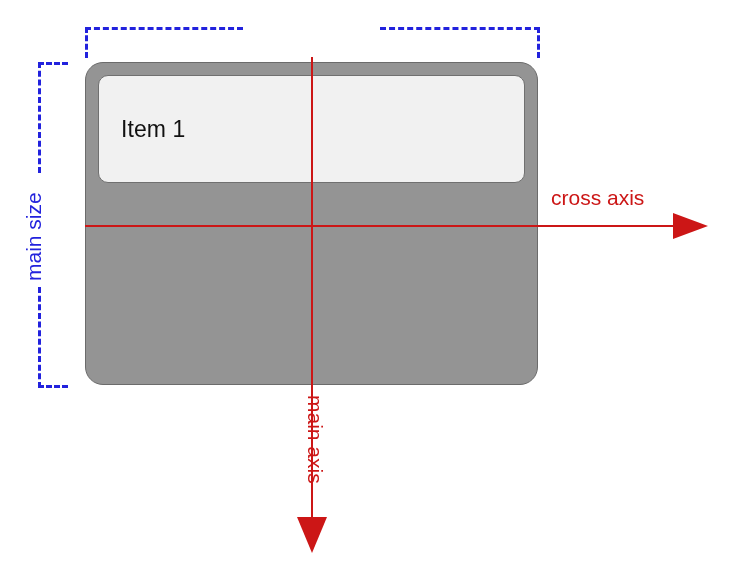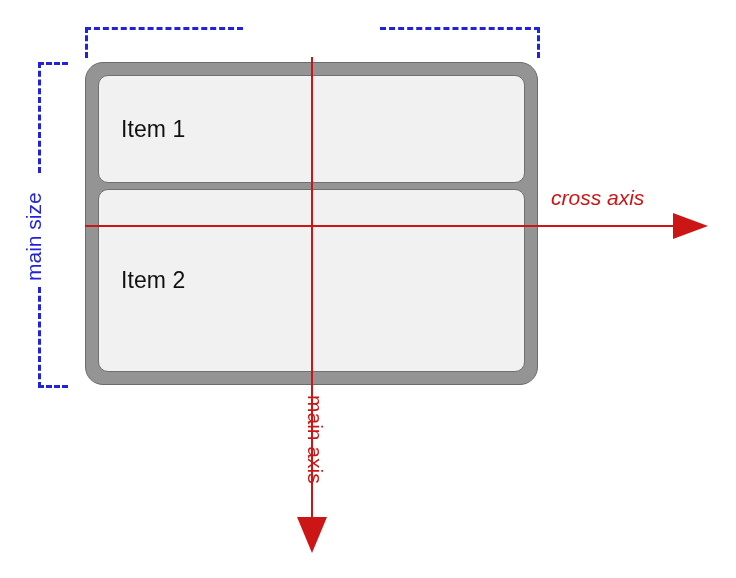--- a/index.html
+++ b/index.html
@@ -88,21 +88,20 @@
   }
   .axis-label {
     position: absolute;
     color: #cc1616;
     font-size: 21px;
     white-space: nowrap;
   }
   .cross-axis-label {
     left: 551px;
     top: 186px;
-    font-style: italic;
   }
   .main-axis-label {
     left: 327px;
     top: 395px;
     transform: rotate(90deg);
     transform-origin: left top;
   }
 
   
   .bracket {
@@ -171,23 +170,20 @@
   <div class="bracket cross-bracket-right"></div>
 
   <div class="bracket main-bracket-top"></div>
   <div class="bracket main-bracket-bottom"></div>
   <div class="size-label main-size-label">main size</div>
 
   <div class="flex-container">
     <div class="flex-item item-1">
       <span>Item 1</span>
     </div>
-    <div class="flex-item item-2">
-      <span>Item 2</span>
-    </div>
   </div>
 
   <div class="axis-line cross-axis-line"></div>
   <div class="arrow-right"></div>
   <div class="axis-label cross-axis-label">cross axis</div>
 
   <div class="axis-line main-axis-line"></div>
   <div class="arrow-down"></div>
   <div class="axis-label main-axis-label">main axis</div>
 

